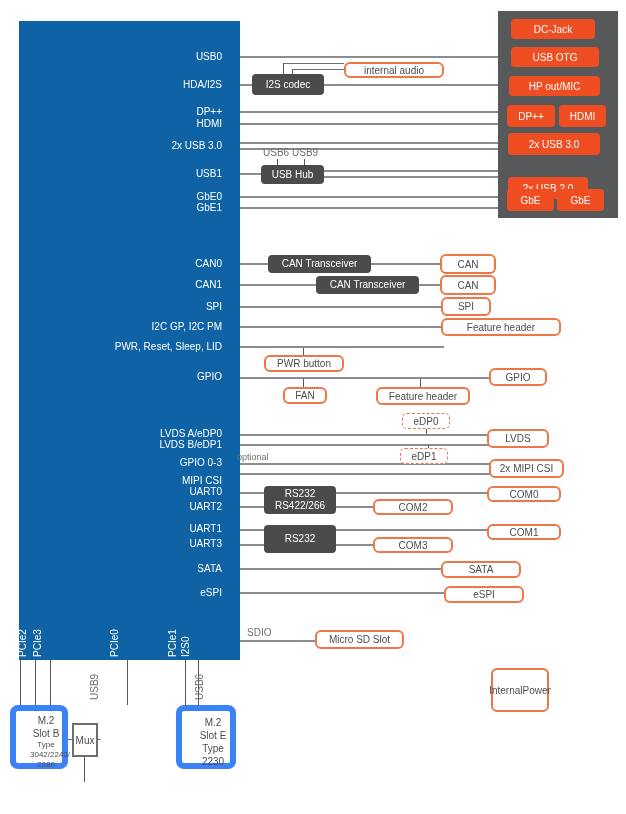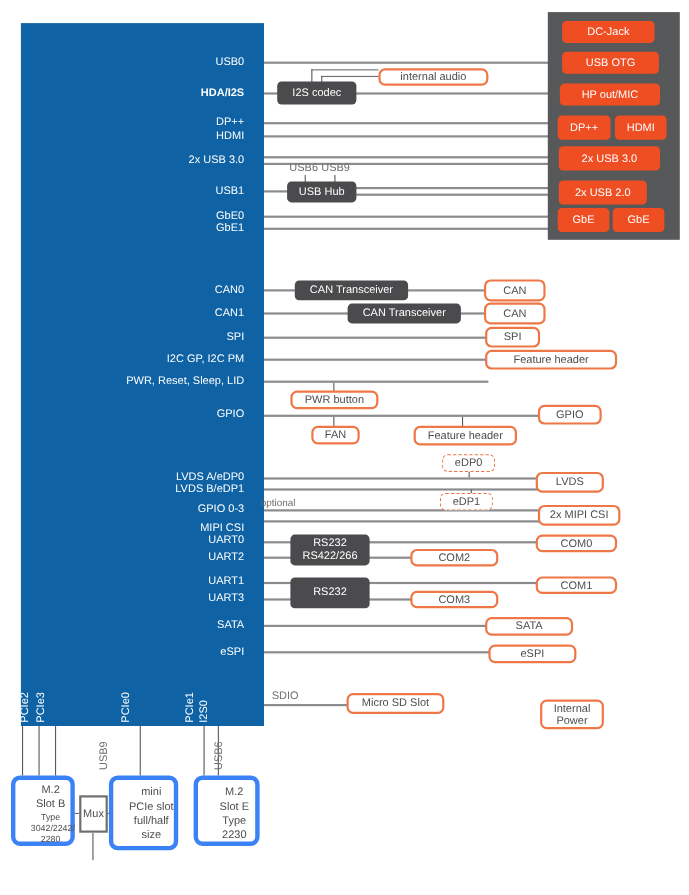--- a/index.html
+++ b/index.html
@@ -26,21 +26,21 @@
   .obox.dashed{border:1.5px dashed #ee7747;border-radius:5px;}
   
   .chip{position:absolute;box-sizing:border-box;background:#4b4b4d;border-radius:4px;
         color:#ffffff;font-size:10px;display:flex;flex-direction:column;align-items:center;
         justify-content:center;text-align:left;line-height:12px;}
   
   .panel{position:absolute;left:498px;top:11px;width:120px;height:207px;background:#57585a;}
   .pbox{position:absolute;box-sizing:border-box;background:#ef4e23;border-radius:4px;
         color:#ffffff;font-size:10px;display:flex;align-items:center;justify-content:center;}
   
-  .slot{position:absolute;box-sizing:border-box;border:4px solid #3b82f6;border-radius:8px;
+  .slot{position:absolute;box-sizing:border-box;border:6px solid #3b82f6;border-radius:8px;
         background:#ffffff;color:#4d4d4f;text-align:center;padding-left:14px;}
   .slot .l{font-size:10px;line-height:13px;}
   .slot .s{font-size:8px;line-height:10px;}
   .muxbox{position:absolute;box-sizing:border-box;border:2px solid #6d6e71;background:#ffffff;
           font-size:10px;color:#4d4d4f;display:flex;align-items:center;justify-content:center;}
   .note{position:absolute;font-size:10px;color:#6d6e71;line-height:11px;}
 </style>
 </head>
 <body>
 
@@ -94,21 +94,21 @@
   <i class="vl" style="left:35px;top:660px;height:45px"></i>
   <i class="vl" style="left:50px;top:660px;height:45px"></i>
   <i class="vl" style="left:127px;top:660px;height:45px"></i>
   <i class="vl" style="left:185px;top:660px;height:45px"></i>
   <i class="vl" style="left:198px;top:660px;height:45px"></i>
   <i class="hl thin" style="left:68px;top:739px;width:5px"></i>
   <i class="hl thin" style="left:96px;top:739px;width:5px"></i>
   <i class="vl" style="left:84px;top:757px;height:25px"></i>
 
   <div class="port" style="top:51px">USB0</div>
-  <div class="port" style="top:79px;font-weight:bold">HDA/I2S</div>
+  <div class="port" style="top:79px;font-weight:normal">HDA/I2S</div>
   <div class="port" style="top:106px">DP++</div>
   <div class="port" style="top:118px">HDMI</div>
   <div class="port" style="top:140px">2x USB 3.0</div>
   <div class="port" style="top:168px">USB1</div>
   <div class="port" style="top:191px">GbE0</div>
   <div class="port" style="top:202px">GbE1</div>
   <div class="port" style="top:258px">CAN0</div>
   <div class="port" style="top:279px">CAN1</div>
   <div class="port" style="top:301px">SPI</div>
   <div class="port" style="top:321px">I2C GP, I2C PM</div>
@@ -213,41 +213,35 @@
     </div>
   <div class="obox" style="left:441px;top:561px;width:80px;height:17px">
       <span>SATA</span>
     </div>
   <div class="obox" style="left:444px;top:586px;width:80px;height:17px">
       <span>eSPI</span>
     </div>
   <div class="obox" style="left:315px;top:630px;width:89px;height:19px">
       <span>Micro SD Slot</span>
     </div>
-  <div class="obox" style="left:491px;top:636px;width:58px;height:27px;flex-direction:column">
+  <div class="obox" style="left:491px;top:668px;width:58px;height:44px;">
     <span>Internal</span>
     <span>Power</span>
     </div>
 
   <div class="slot" style="left:10px;top:705px;width:58px;height:64px;padding-top:3px">
     <div class="l">M.2</div>
     <div class="l">Slot B</div>
     <div class="s">Type</div>
     <div class="s">3042/2242/</div>
     <div class="s">2280</div>
   </div>
   <div class="muxbox" style="left:72px;top:723px;width:26px;height:34px">
     <span>Mux</span>
     </div>
-  <div class="slot" style="left:99px;top:705px;width:63px;height:68px;padding-top:5px">
-    <div class="l">mini</div>
-    <div class="l">PCIe slot</div>
-    <div class="l">full/half</div>
-    <div class="l">size</div>
-  </div>
   <div class="slot" style="left:176px;top:705px;width:60px;height:64px;padding-top:5px">
     <div class="l">M.2</div>
     <div class="l">Slot E</div>
     <div class="l">Type</div>
     <div class="l">2230</div>
   </div>
 
   <div class="panel"></div>
   <div class="pbox" style="left:511px;top:19px;width:84px;height:20px">
       <span>DC-Jack</span>
@@ -260,21 +254,21 @@
     </div>
   <div class="pbox" style="left:507px;top:105px;width:48px;height:22px">
       <span>DP++</span>
     </div>
   <div class="pbox" style="left:559px;top:105px;width:47px;height:22px">
       <span>HDMI</span>
     </div>
   <div class="pbox" style="left:508px;top:133px;width:92px;height:22px">
       <span>2x USB 3.0</span>
     </div>
-  <div class="pbox" style="left:508px;top:164px;width:80px;height:22px">
+  <div class="pbox" style="left:508px;top:177px;width:80px;height:22px">
       <span>2x USB 2.0</span>
     </div>
   <div class="pbox" style="left:507px;top:189px;width:47px;height:22px">
       <span>GbE</span>
     </div>
   <div class="pbox" style="left:557px;top:189px;width:47px;height:22px">
       <span>GbE</span>
     </div>
 
 </div>

